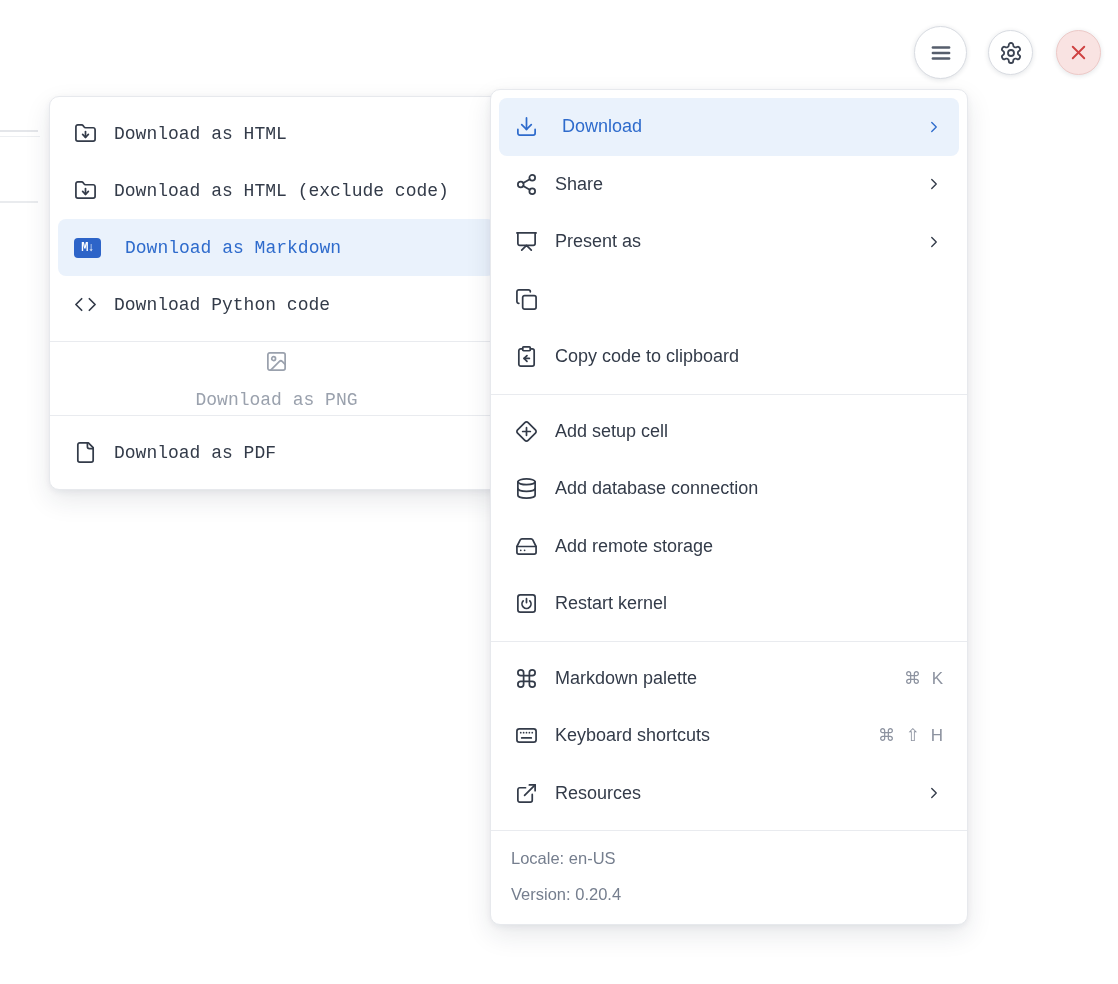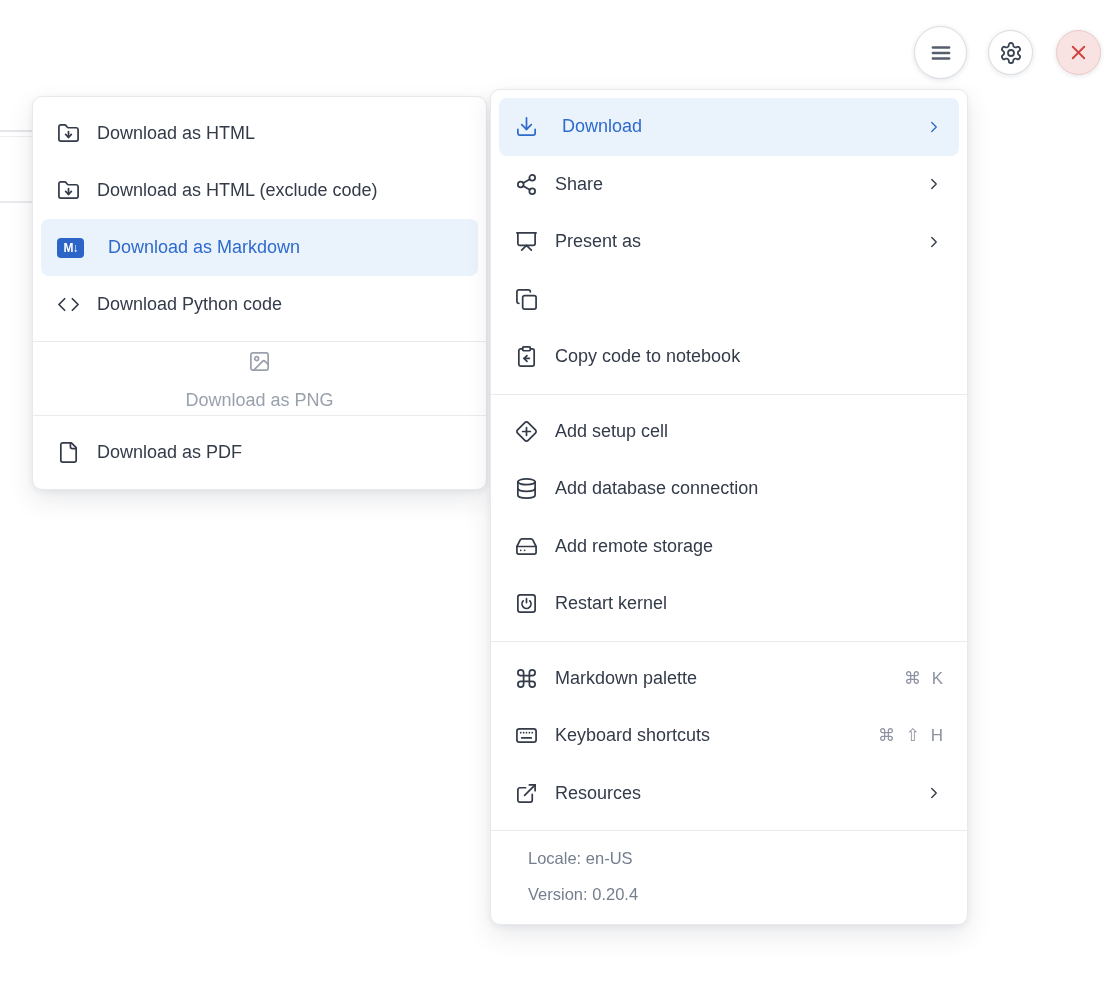--- a/index.html
+++ b/index.html
@@ -22,21 +22,21 @@
   }
   .circle-btn.danger{background:#f9e3e2;border-color:#edc9c7;}
 
   
   .menu-panel{
     position:absolute;background:#fff;
     border:1px solid #e7e9ed;border-radius:10px;
     box-shadow:0 10px 26px rgba(25,35,60,.10),0 2px 6px rgba(25,35,60,.06);
     box-sizing:border-box;
   }
-  #download-submenu{left:32px;top:96px;width:455px;padding:8px 0;z-index:5;}
+  #download-submenu{left:49px;top:96px;width:455px;padding:8px 0;z-index:5;font-family:Liberation Mono, monospace;}
   #main-menu{left:490px;top:89px;width:478px;padding:8px 0 0 0;z-index:10;}
 
   .mi{
     display:flex;align-items:center;gap:17px;
     padding:0 24px;font-size:18px;color:#333b49;cursor:pointer;
     box-sizing:border-box;white-space:nowrap;
   }
   #download-submenu .mi{height:57px;}
   #main-menu .mi{height:57.5px;}
   .mi .label{flex:1;overflow:hidden;}
@@ -51,21 +51,21 @@
   .shortcut{color:#8d93a0;font-size:17px;word-spacing:6px;}
   .sep{height:1px;background:#e9ebef;margin:8px 0;}
 
   .md-badge{
     flex:none;width:27px;height:20px;border-radius:4px;background:#2d64c8;
     color:#fff;font-size:12px;font-weight:bold;line-height:20px;
     text-align:center;letter-spacing:-1px;
   }
   .menu-footer{
     border-top:1px solid #e9ebef;margin-top:8px;
-    padding:9px 24px 12px 37px;
+    padding:9px 24px 12px 20px;
     color:#757e8e;font-size:16.5px;line-height:36px;
   }
 </style>
 </head>
 <body>
 
 <div class="bg-line" style="top:130px;width:38px;height:2px;"></div>
 <div class="bg-line" style="top:136px;width:40px;height:1px;background:#edeff2;"></div>
 <div class="bg-line" style="top:201px;width:38px;height:2px;background:#e9ebee;"></div>
 
@@ -192,21 +192,21 @@
     </svg>
   </div>
 
   <div class="mi">
     <svg width="23" height="23" viewBox="0 0 24 24">
       <rect x="8" y="2" width="8" height="4" rx="1"></rect>
       <path d="M16 4h2a2 2 0 0 1 2 2v14a2 2 0 0 1-2 2H6a2 2 0 0 1-2-2V6a2 2 0 0 1 2-2h2"></path>
       <path d="M15 14H9.5"></path>
         <path d="m12.5 11-3 3 3 3"></path>
     </svg>
-    <span class="label">Copy code to notebook</span>
+    <span class="label">Copy code to clipboard</span>
   </div>
 
   <div class="sep"></div>
 
   <div class="mi">
     <svg width="23" height="23" viewBox="0 0 24 24">
       <path d="M2.7 10.3a2.41 2.41 0 0 0 0 3.41l7.59 7.59a2.41 2.41 0 0 0 3.41 0l7.59-7.59a2.41 2.41 0 0 0 0-3.41l-7.59-7.59a2.41 2.41 0 0 0-3.41 0Z"></path>
       <path d="M12 8v8"></path>
         <path d="M8 12h8"></path>
     </svg>

